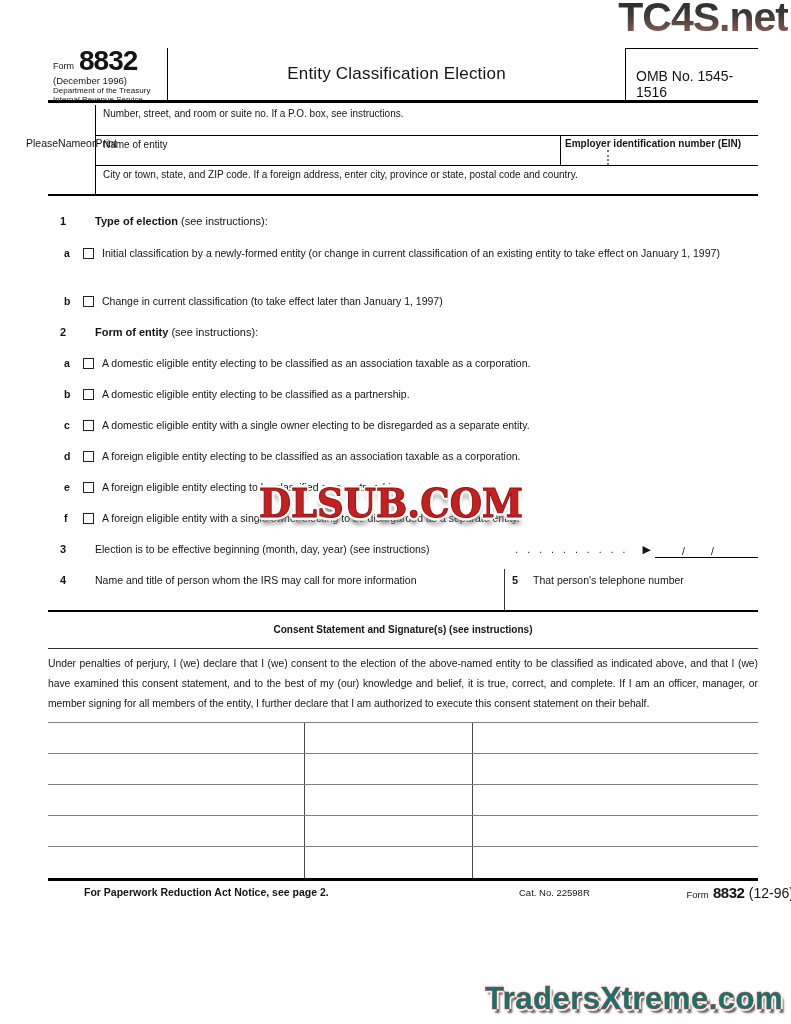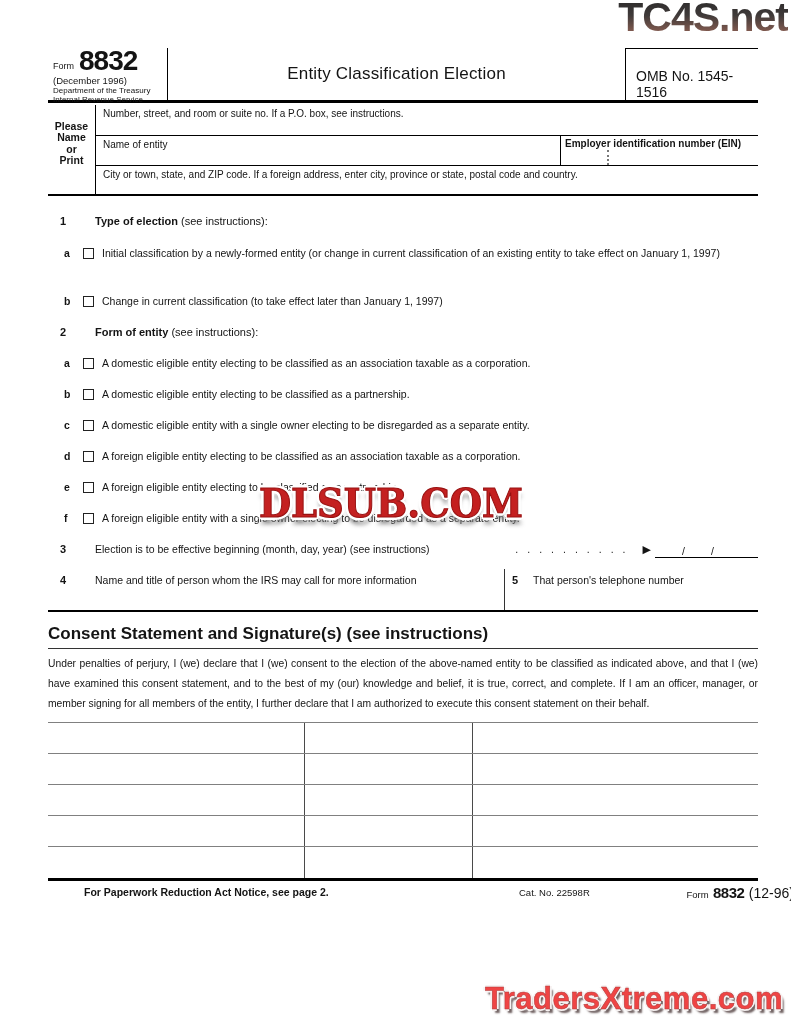--- a/index.html
+++ b/index.html
@@ -23,21 +23,21 @@
     color:#c42020; -webkit-text-stroke:1px #971111;
     text-shadow:
       -3px 0 0 #fff, 3px 0 0 #fff, 0 -3px 0 #fff, 0 3px 0 #fff,
       -2px -2px 0 #fff, 2px 2px 0 #fff, -2px 2px 0 #fff, 2px -2px 0 #fff,
       0 6px 4px rgba(125,125,125,0.85);
     transform:scaleY(1.08);
   }
   .wm-bottom {
     position:absolute; right:8px; top:981px; z-index:40;
     font-size:31px; font-weight:700; letter-spacing:0.5px;
-    color:#ef4444; -webkit-text-stroke:0.5px #b03a3a;
+    color:#0f766e; -webkit-text-stroke:0.5px #b03a3a;
     text-shadow:
       -2px 0 0 #f7f2f2, 2px 0 0 #f7f2f2, 0 -2px 0 #f7f2f2, 0 2px 0 #f7f2f2,
       3px 4px 2px rgba(60,40,40,0.75);
   }
 
   
   .hdr { position:absolute; left:48px; top:48px; width:710px; height:55px; border-bottom:3px solid #000; }
   .hdr-left { position:absolute; left:0; top:0; width:120px; height:100%; border-right:1.5px solid #000; }
   .form-word { position:absolute; left:5px; top:13px; font-size:9px; }
   .form-num  { position:absolute; left:31px; top:-3px; font-size:28px; font-weight:700; letter-spacing:-1px; }
@@ -45,22 +45,22 @@
   .form-dept { position:absolute; left:5px; top:39px; font-size:8px; line-height:8.5px; }
   .hdr-title { position:absolute; left:120px; right:133px; top:0; height:100%;
                display:flex; align-items:center; justify-content:center; font-size:17px; letter-spacing:0.2px; }
   .hdr-omb { position:absolute; right:0; top:0; width:133px; height:100%;
              border-left:1.5px solid #000; border-top:1.5px solid #000;
              font-size:14px; padding:19px 0 0 10px; }
 
   
   .ent { position:absolute; left:48px; top:105px; width:710px; height:91px; border-bottom:2px solid #000; }
   .ent-side { position:absolute; left:0; top:0; width:47px; height:100%;
-              display:flex; flex-direction:column; justify-content:center; align-items:center;
-              font-weight:700; font-size:10.5px; line-height:11.5px; padding-bottom:12px; }
+              display:flex; flex-direction:row; justify-content:center; align-items:center;
+              font-weight:400; font-size:10.5px; line-height:11.5px; padding-bottom:12px; }
   .ent-fields { position:absolute; left:47px; right:0; top:0; height:100%; border-left:1.5px solid #000; }
   .ent-row { position:relative; width:100%; font-size:10px; }
   .ent-row-1 { height:30px; border-bottom:1px solid #000; }
   .ent-row-2 { height:31px; border-bottom:1px solid #000; }
   .ent-row-3 { height:29px; }
   .ent-label { position:absolute; left:7px; top:3px; }
   .ein-box { position:absolute; right:0; top:0; width:198px; height:30px; border-left:1.5px solid #000; }
   .ein-label { position:absolute; left:4px; top:2px; font-weight:700; font-size:10px; }
   .ein-dots { position:absolute; left:46px; top:14px; height:15px; border-left:2px dotted #777; }
 
@@ -86,22 +86,22 @@
 
   
   .row45 { position:absolute; left:48px; top:566px; width:710px; height:46px; border-bottom:2px solid #000; }
   .row45-div { position:absolute; left:456px; top:3px; bottom:0; width:1px; background:#333; }
   .f4 { position:absolute; left:12px; top:8px; display:flex; font-size:10.5px; }
   .f4 .num { width:35px; font-weight:700; font-size:11px; }
   .f5 { position:absolute; left:464px; top:8px; display:flex; font-size:10.5px; }
   .f5 .num { width:21px; font-weight:700; font-size:11px; }
 
   
-  .c-head { position:absolute; left:48px; top:624px; width:710px; 
-            font-weight:700; font-size:17px; }
+  .c-head { position:absolute; left:48px; top:624px; width:710px; text-align:center;
+            font-weight:700; font-size:10px; }
   .c-line { position:absolute; left:48px; top:648px; width:710px; border-top:1px solid #333; }
   .c-para { position:absolute; left:48px; top:654px; width:710px;
             font-size:10.3px; line-height:20px; text-align:justify; }
 
   
   .t-head { position:absolute; left:48px; top:706px; width:710px; display:flex;
             font-weight:700; font-size:10.5px; }
   .t-head .th1 { width:257px; text-align:center; }
   .t-head .th2 { width:168px; text-align:center; }
   .t-head .th3 { width:285px; text-align:center; }

